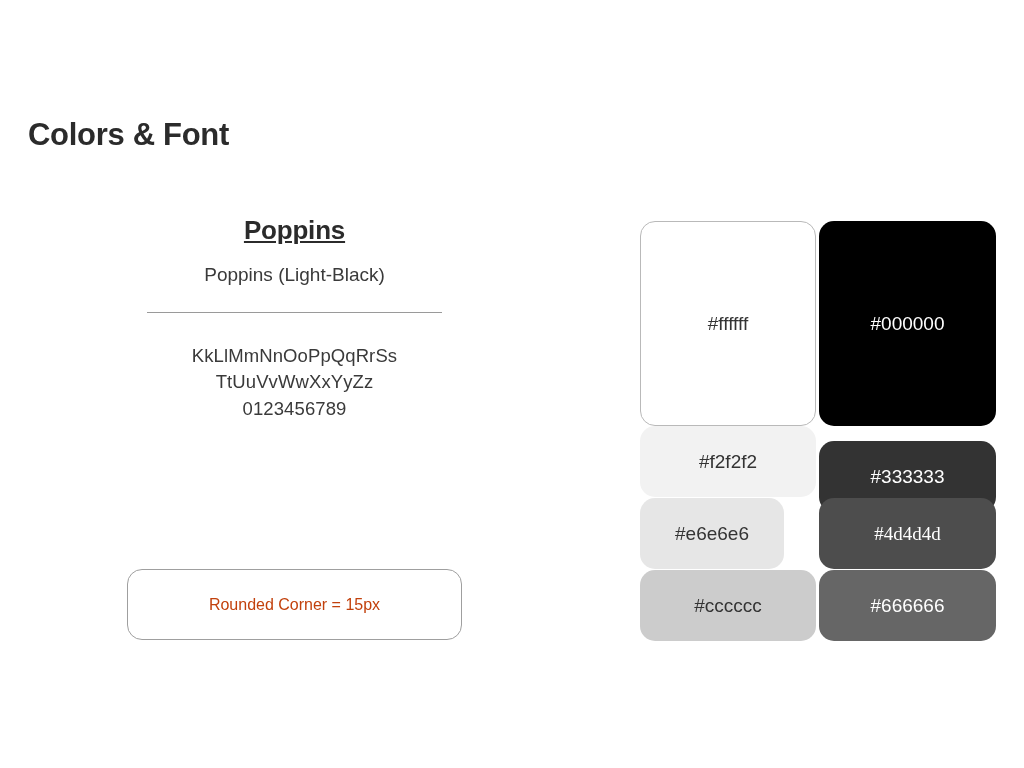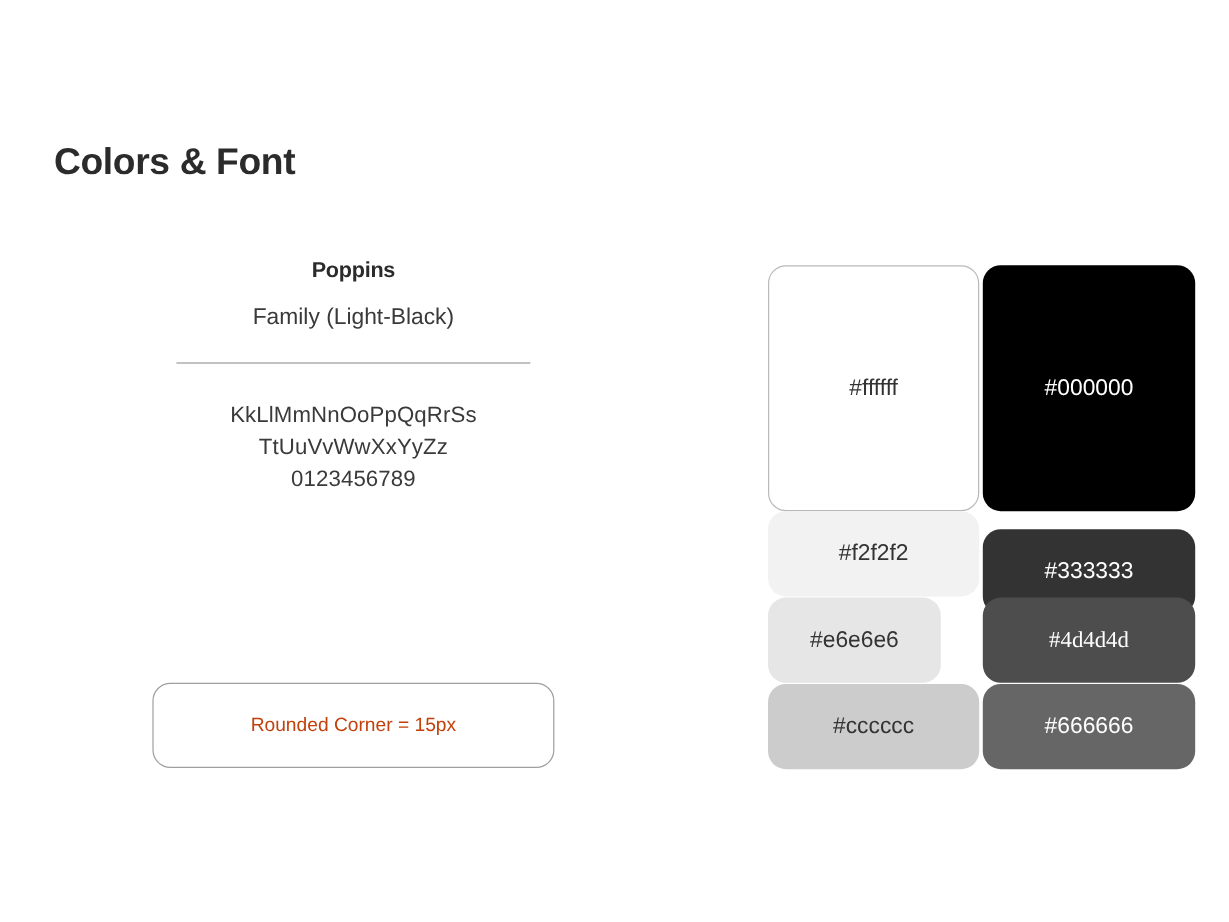--- a/index.html
+++ b/index.html
@@ -19,37 +19,37 @@
 
   
   .page-title {
     position: absolute;
     left: 28px;
     top: 117px;
     font-size: 31px;
     font-weight: bold;
     color: #2b2b2b;
     letter-spacing: -0.3px;
-    margin-left: 17px;
   }
 
   
   .font-block {
     position: absolute;
     left: 147px;
     top: 215px;
     width: 295px;
     text-align: center;
     color: #333333;
   }
   .font-name {
-    font-size: 18px;
+    font-size: 26px;
     font-weight: bold;
     color: #2b2b2b;
     letter-spacing: -0.2px;
+    text-decoration: underline;
   }
   .font-family-label {
     margin-top: 18px;
     font-size: 19px;
     color: #3a3a3a;
   }
   .divider {
     margin: 26px auto 0 auto;
     width: 295px;
     height: 1px;
@@ -146,21 +146,21 @@
 </style>
 </head>
 <body>
 
 <div class="page">
 
   <div class="page-title">Colors &amp; Font</div>
 
   <div class="font-block">
     <div class="font-name">Poppins</div>
-    <div class="font-family-label">Family (Light-Black)</div>
+    <div class="font-family-label">Poppins (Light-Black)</div>
     <div class="divider"></div>
     <div class="glyph-lines">
       <div>KkLlMmNnOoPpQqRrSs</div>
       <div>TtUuVvWwXxYyZz</div>
       <div>0123456789</div>
     </div>
   </div>
 
   <div class="corner-box">
     <span>Rounded Corner = 15px</span>

